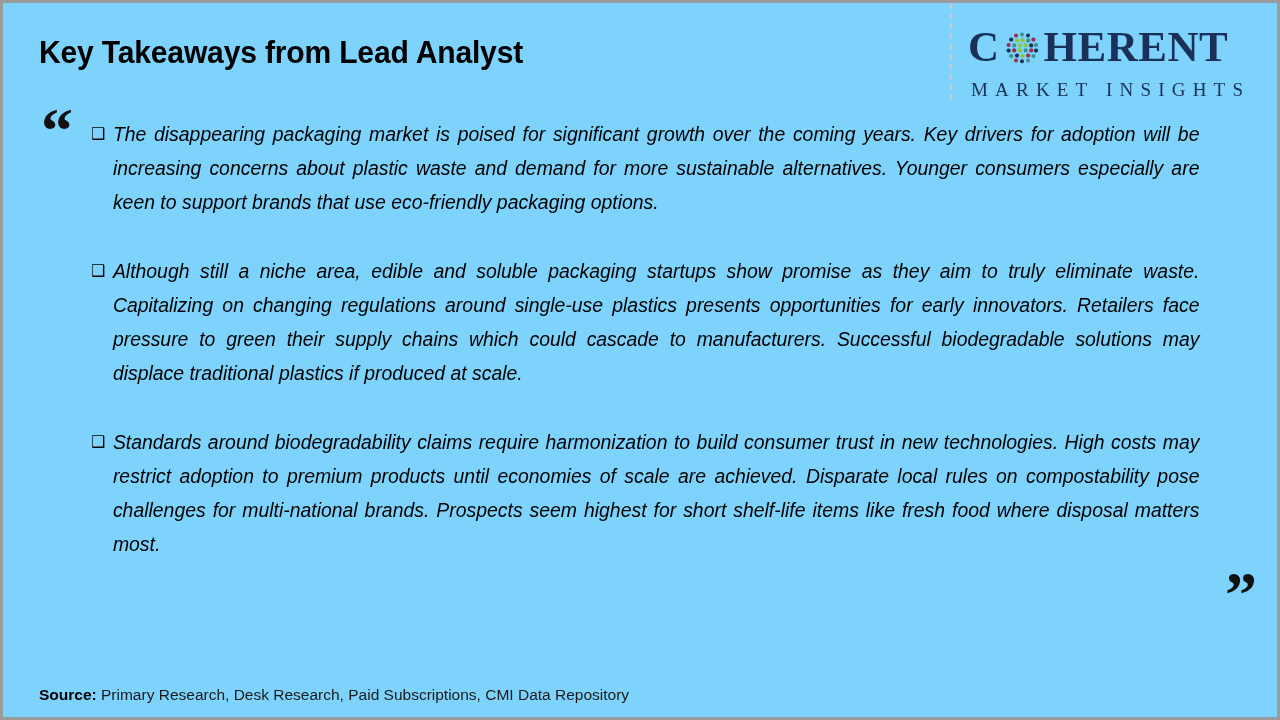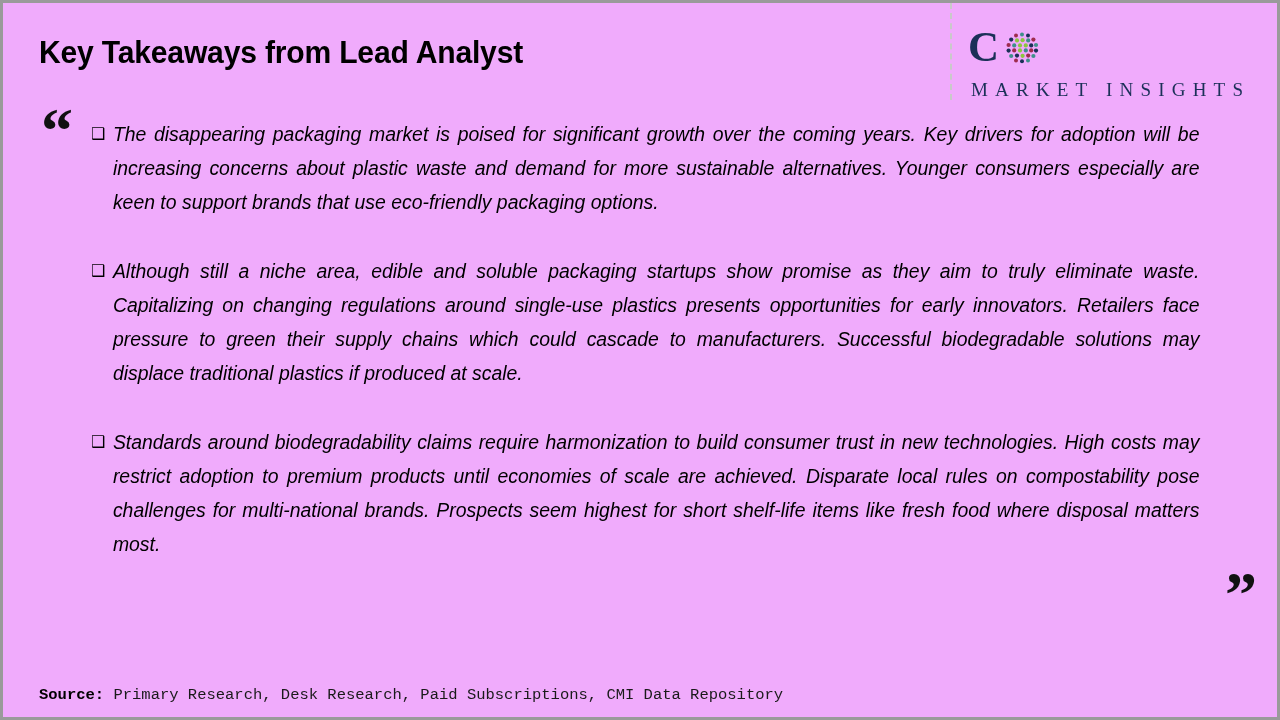--- a/index.html
+++ b/index.html
@@ -10,21 +10,21 @@
   }
   body {
     font-family: "Liberation Sans", sans-serif;
   }
 
   .slide {
     position: relative;
     width: 1280px;
     height: 720px;
     box-sizing: border-box;
-    background: #f0abfc;
+    background: #7dd3fc;
     border: 3px solid #9a9a9a;
     overflow: hidden;
   }
 
   
   .header {
     position: absolute;
     left: 0;
     top: 0;
     width: 1280px;
@@ -155,21 +155,21 @@
     font-size: 16px;
     line-height: 34px;
     color: #000000;
   }
 
   
   .footer {
     position: absolute;
     left: 36px;
     top: 683px;
-    font-family: Liberation Mono, monospace;
+    font-family: Liberation Sans, sans-serif;
     font-size: 15.5px;
     color: #1a1a1a;
     white-space: nowrap;
   }
   .footer .label {
     font-weight: bold;
     color: #000000;
   }
   .footer .value { font-weight: normal; }
 </style>
@@ -218,20 +218,21 @@
               <circle cx="20.6" cy="27.8" r="2.1" fill="#8cc63f"></circle>
               <circle cx="26.2" cy="27.6" r="2.1" fill="#9e2b4e"></circle>
               <circle cx="31.4" cy="28.0" r="2.1" fill="#3f8f8a"></circle>
 
               <circle cx="14.0" cy="32.4" r="2.0" fill="#9e2b4e"></circle>
               <circle cx="20.0" cy="33.2" r="2.0" fill="#1b3058"></circle>
               <circle cx="26.0" cy="32.4" r="2.0" fill="#3f8f8a"></circle>
             </g>
           </svg>
         </span>
+        <span class="logo-rest">HERENT</span>
       </div>
       <div class="logo-sub">MARKET INSIGHTS</div>
     </div>
   </div>
 
   <div class="quote-open">“</div>
 
   <div class="takeaways">
 
     <div class="takeaway">

